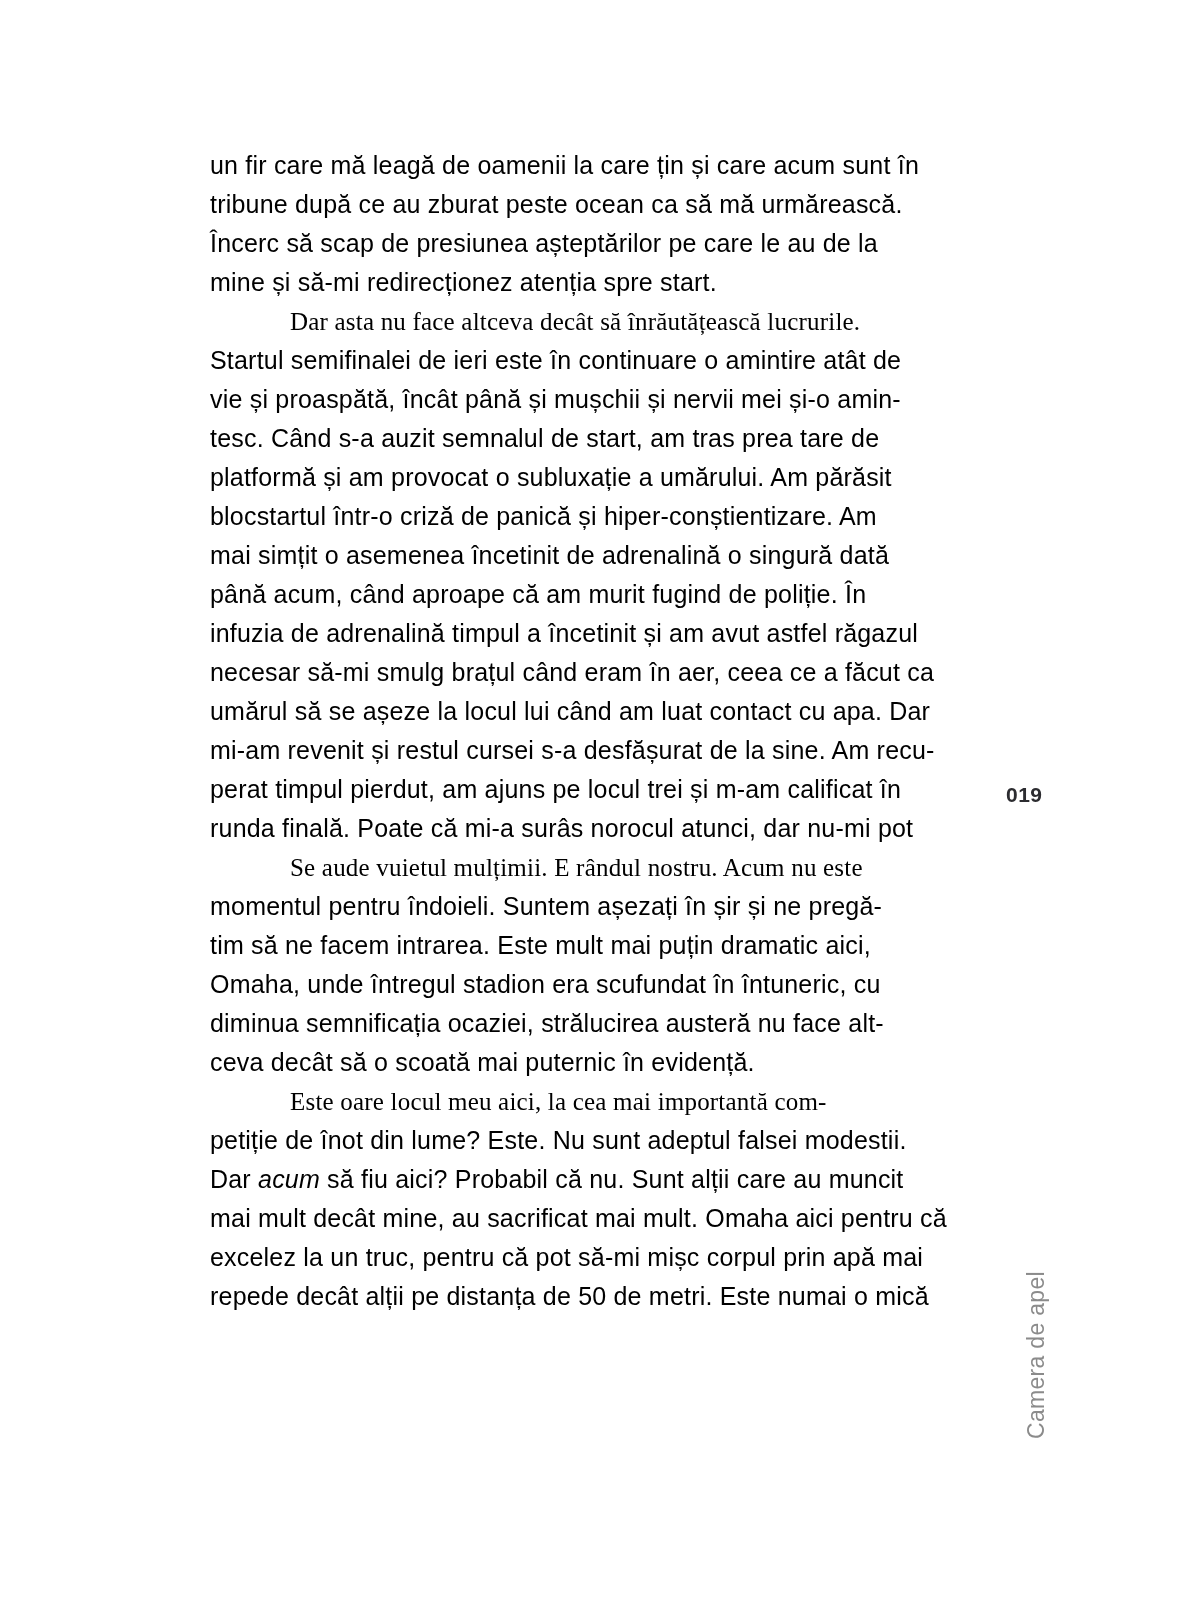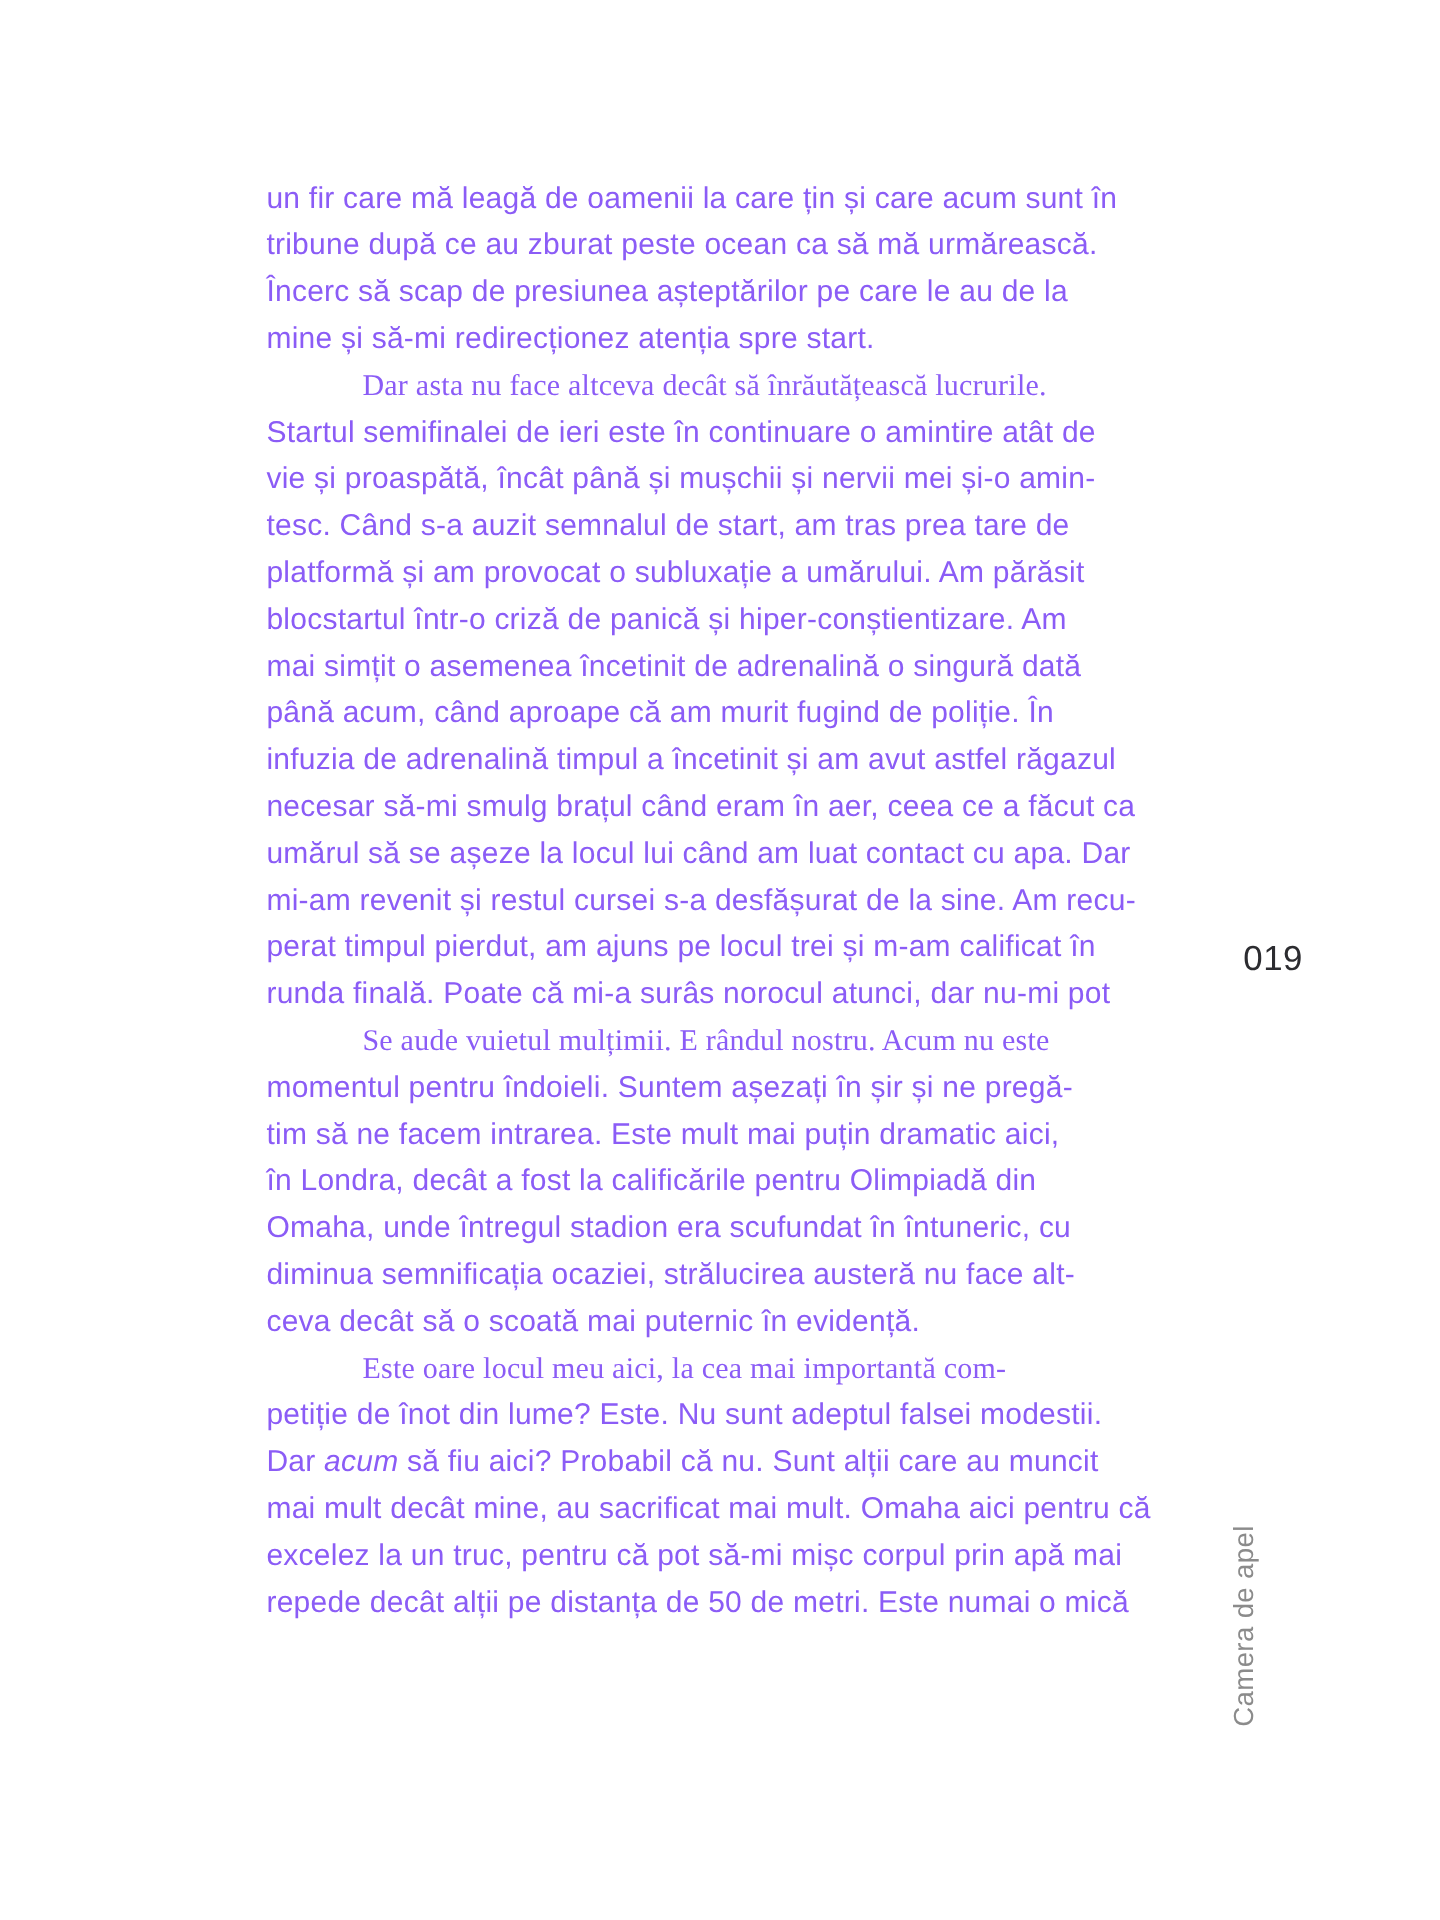--- a/index.html
+++ b/index.html
@@ -10,45 +10,45 @@
   }
   .page {
     position: relative;
     width: 1200px;
     height: 1600px;
     background: #ffffff;
     overflow: hidden;
   }
   .text-column {
     position: absolute;
-    left: 222px;
+    left: 210px;
     top: 146px;
     width: 770px;
-    color: #8b5cf6;
+    color: #000000;
     font-size: 25px;
     letter-spacing: 0.2px;
   }
   .text-line {
     height: 39px;
     line-height: 39px;
     white-space: nowrap;
   }
   .text-line.indent {
     padding-left: 80px;
     font-family: Liberation Serif, serif;
   }
   .text-line em {
     font-style: italic;
   }
   .page-number {
     position: absolute;
-    left: 1036px;
+    left: 1006px;
     top: 783px;
-    font-size: 29px;
-    font-weight: 400;
+    font-size: 21px;
+    font-weight: 700;
     letter-spacing: 0.5px;
     color: #2c2c30;
   }
   .margin-label {
     position: absolute;
     left: 951px;
     top: 1340px;
     width: 170px;
     height: 30px;
     line-height: 30px;
@@ -79,21 +79,20 @@
       <div class="text-line"><span>până acum, când aproape că am murit fugind de poliție. În</span></div>
       <div class="text-line"><span>infuzia de adrenalină timpul a încetinit și am avut astfel răgazul</span></div>
       <div class="text-line"><span>necesar să-mi smulg brațul când eram în aer, ceea ce a făcut ca</span></div>
       <div class="text-line"><span>umărul să se așeze la locul lui când am luat contact cu apa. Dar</span></div>
       <div class="text-line"><span>mi-am revenit și restul cursei s-a desfășurat de la sine. Am recu-</span></div>
       <div class="text-line"><span>perat timpul pierdut, am ajuns pe locul trei și m-am calificat în</span></div>
       <div class="text-line"><span>runda finală. Poate că mi-a surâs norocul atunci, dar nu-mi pot</span></div>
       <div class="text-line indent"><span>Se aude vuietul mulțimii. E rândul nostru. Acum nu este</span></div>
       <div class="text-line"><span>momentul pentru îndoieli. Suntem așezați în șir și ne pregă-</span></div>
       <div class="text-line"><span>tim să ne facem intrarea. Este mult mai puțin dramatic aici,</span></div>
-      <div class="text-line"><span>în Londra, decât a fost la calificările pentru Olimpiadă din</span></div>
       <div class="text-line"><span>Omaha, unde întregul stadion era scufundat în întuneric, cu</span></div>
       <div class="text-line"><span>diminua semnificația ocaziei, strălucirea austeră nu face alt-</span></div>
       <div class="text-line"><span>ceva decât să o scoată mai puternic în evidență.</span></div>
       <div class="text-line indent"><span>Este oare locul meu aici, la cea mai importantă com-</span></div>
       <div class="text-line"><span>petiție de înot din lume? Este. Nu sunt adeptul falsei modestii.</span></div>
       <div class="text-line"><span>Dar </span><em>acum</em><span> să fiu aici? Probabil că nu. Sunt alții care au muncit</span></div>
       <div class="text-line"><span>mai mult decât mine, au sacrificat mai mult. Omaha aici pentru că</span></div>
       <div class="text-line"><span>excelez la un truc, pentru că pot să-mi mișc corpul prin apă mai</span></div>
       <div class="text-line"><span>repede decât alții pe distanța de 50 de metri. Este numai o mică</span></div>
     </div>

